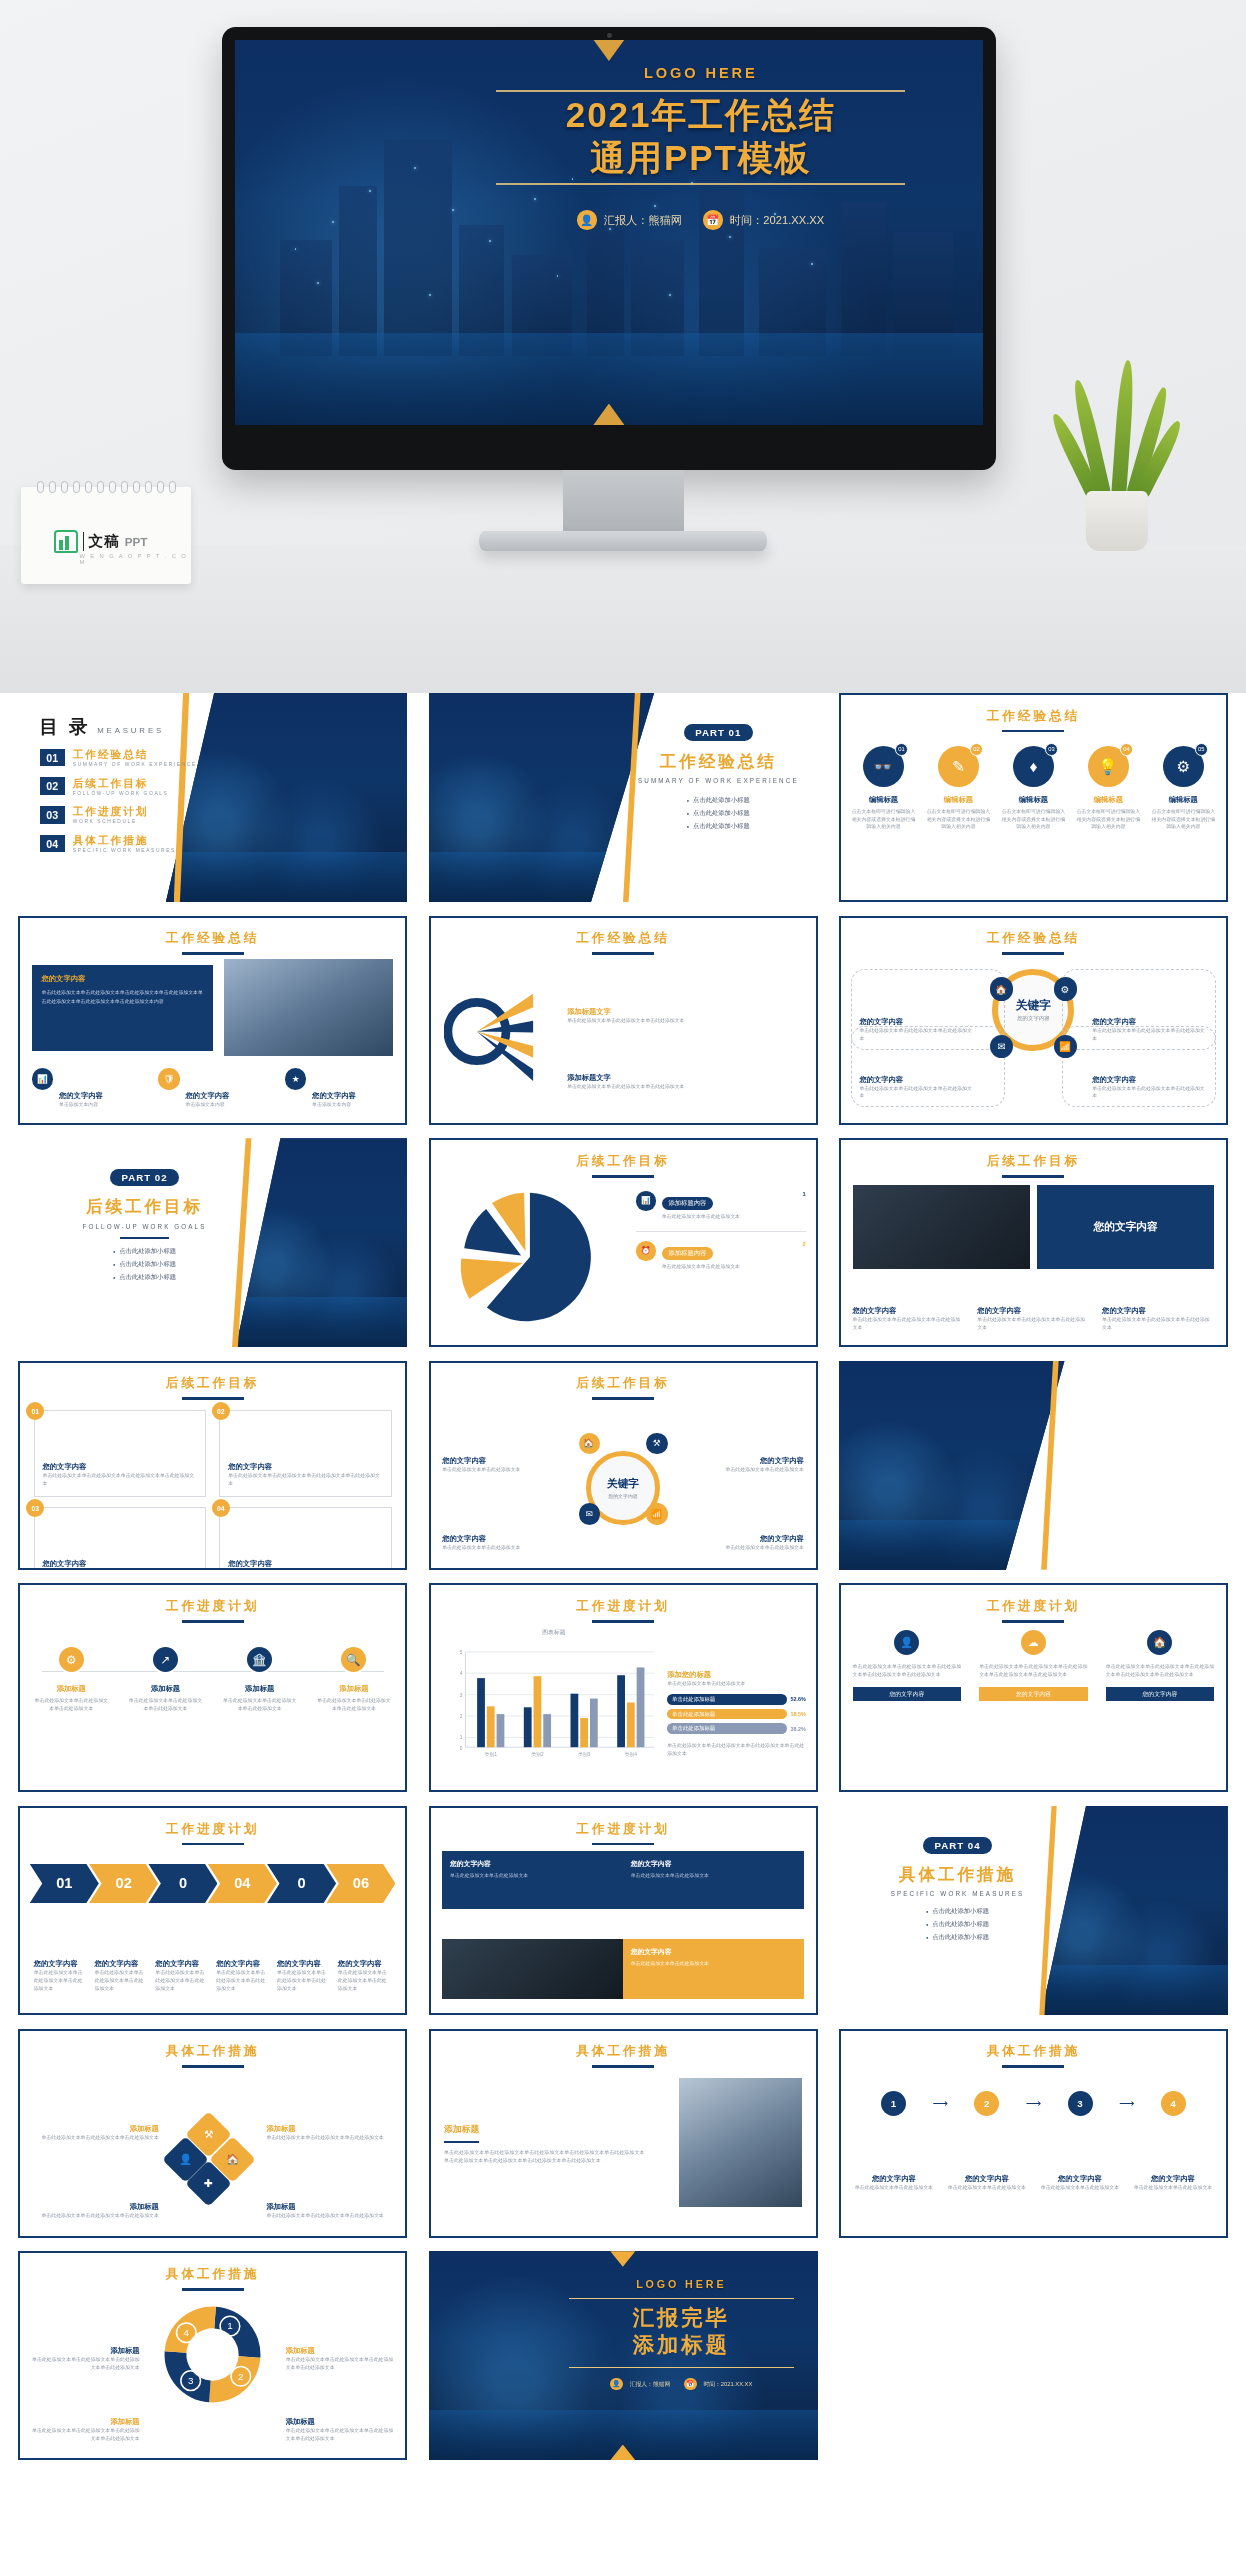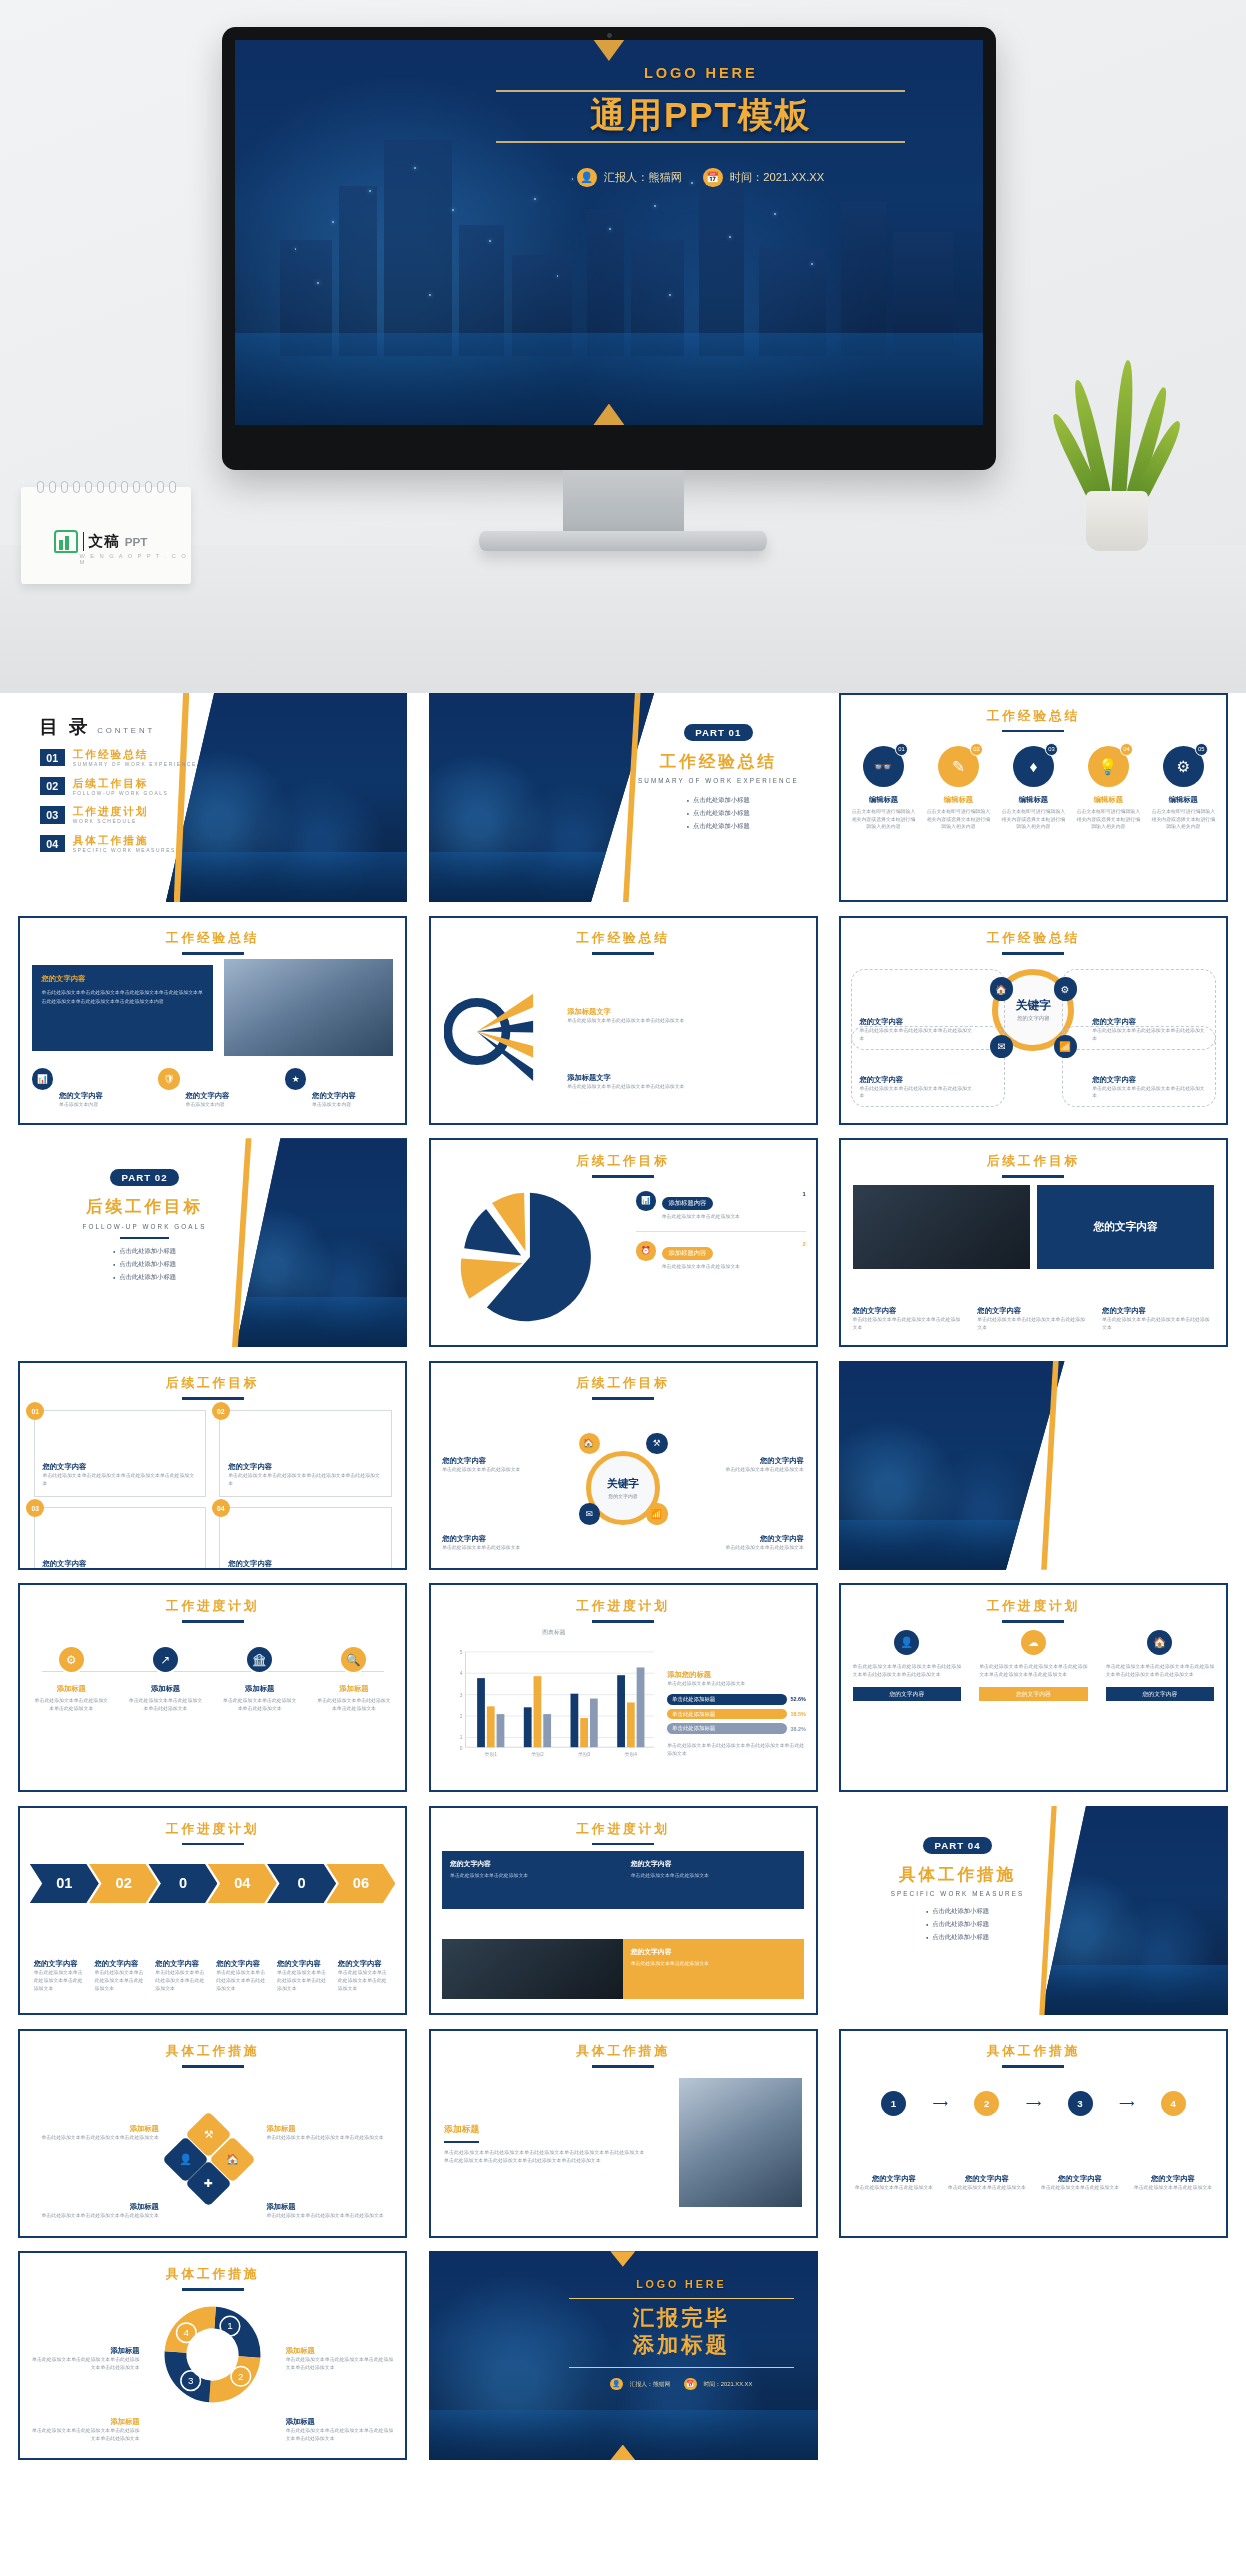--- a/index.html
+++ b/index.html
@@ -145,20 +145,21 @@
             <span class="lt" style="left:43%;top:61%"></span>
           <span class="lt" style="left:58%;top:66%"></span>
             <span class="lt" style="left:77%;top:58%"></span>
         </div>
         <div class="water"></div>
       </div>
 
       <div class="hero-right">
         <div class="logo-here">LOGO HERE</div>
         <div class="rule"></div>
+        <div class="hero-t1">2021年工作总结</div>
         <div class="hero-t2">通用PPT模板</div>
         <div class="rule b"></div>
         <div class="meta-row">
           <div class="meta-item">
             <span class="meta-ico">👤</span>
             <span class="meta-tx">汇报人：熊猫网</span>
           </div>
           <div class="meta-item">
             <span class="meta-ico">📅</span>
             <span class="meta-tx">时间：2021.XX.XX</span>
@@ -218,21 +219,21 @@
     <div class="photo" style="position:absolute;right:0;top:0;width:62%;height:100%;
       clip-path:polygon(20% 0,100% 0,100% 100%,0 100%)">
       <div class="city">
           <div class="water"></div>
         </div>
     </div>
     <div style="position:absolute;right:56%;top:0;width:15.6px;height:100%;background:#f0ad3c;
       clip-path:polygon(60% 0,100% 0,40% 100%,0 100%)"></div>
     <div style="position:absolute;left:21.4px;top:21.4px;display:flex;align-items:baseline;gap:6.8px">
       <span style="font-size:18.5px;font-weight:bold;color:#1b1b1d;letter-spacing:2.9px">目 录</span>
-      <span style="font-size:7.8px;color:#6b7280;letter-spacing:2.9px">CONTENT</span>
+      <span style="font-size:7.8px;color:#6b7280;letter-spacing:2.9px">MEASURES</span>
     </div>
     <div style="position:absolute;left:21.4px;top:55px;display:flex;flex-direction:column;gap:9.7px">
       <div style="display:flex;align-items:center;gap:7.8px">
         <span style="background:#123a6d;color:#fff;font-size:10.7px;font-weight:bold;padding:2.9px 6.8px">01</span>
         <span>
           <span style="display:block;color:#e8a72e;font-size:10.7px;font-weight:bold;letter-spacing:1.9px">工作经验总结</span>
           <span style="display:block;color:#8b93a0;font-size:4.9px;letter-spacing:1.6px">SUMMARY OF WORK EXPERIENCE</span>
         </span>
       </div>
       <div style="display:flex;align-items:center;gap:7.8px">

